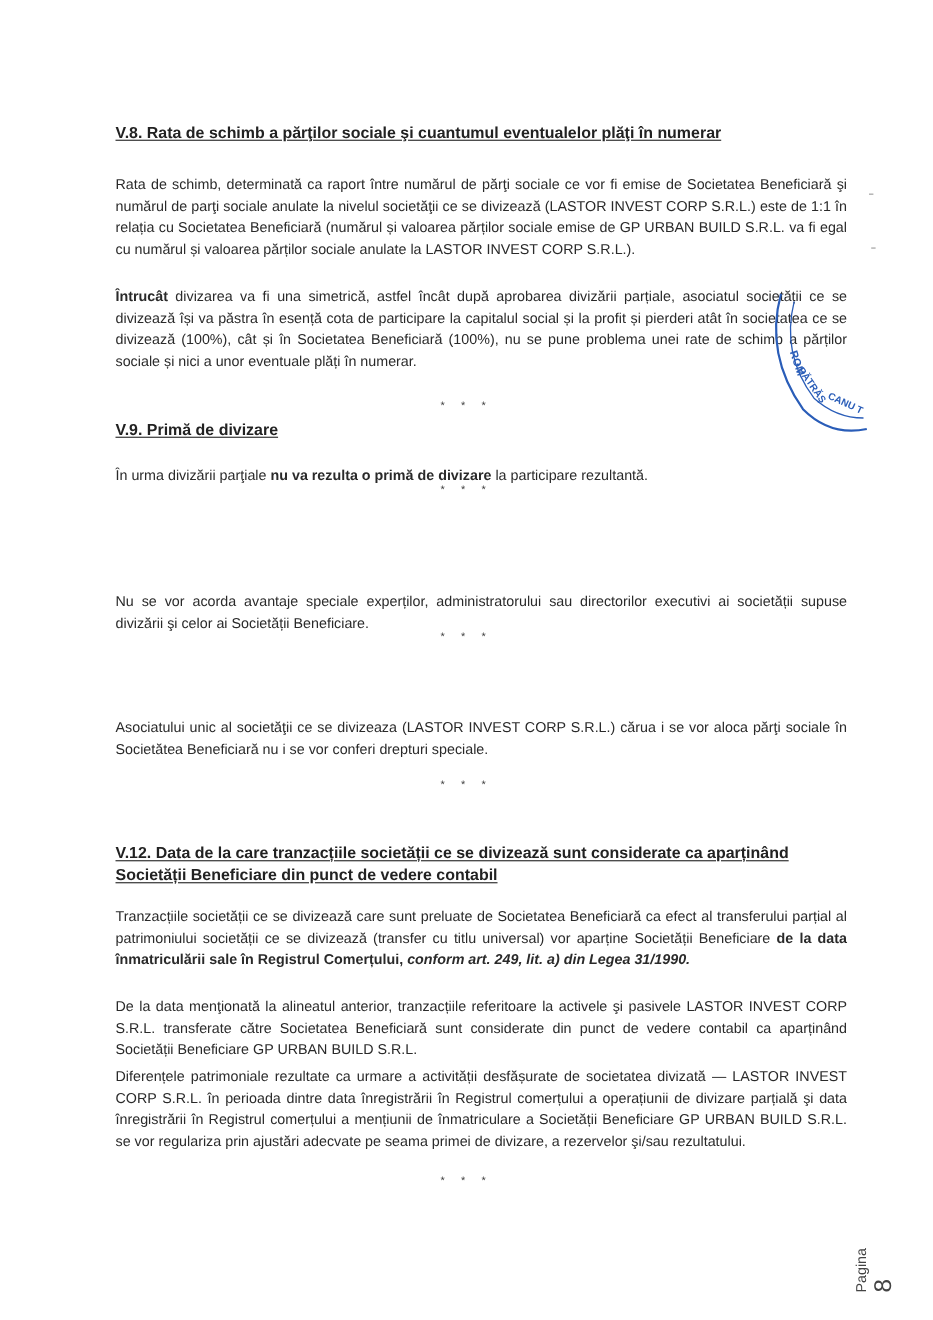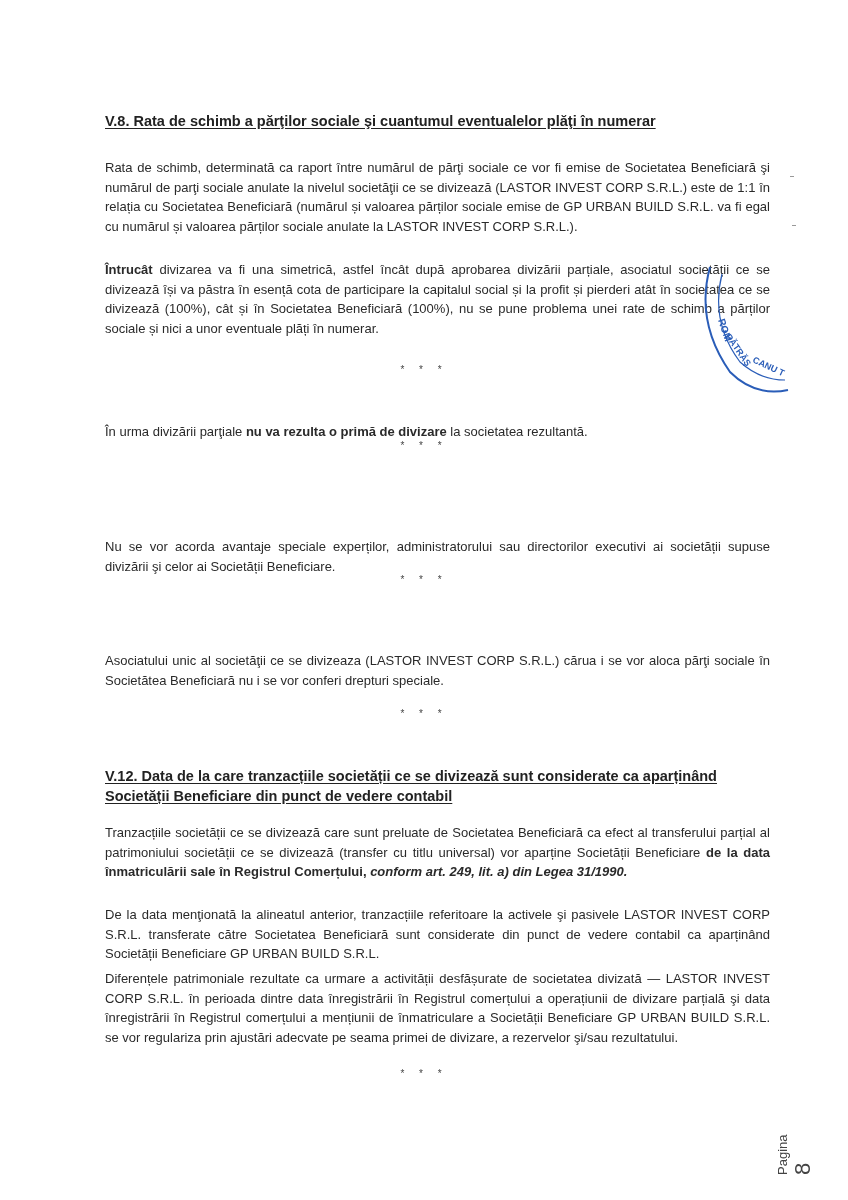--- a/index.html
+++ b/index.html
@@ -42,21 +42,22 @@
 </head>
 <body>
 
 <div class="page">
 
   <div class="heading" style="top:111px;">V.8. Rata de schimb a părţilor sociale şi cuantumul eventualelor plăţi în numerar</div>
   <div class="para" style="top:158px;">Rata de schimb, determinată ca raport între numărul de părţi sociale ce vor fi emise de Societatea Beneficiară şi numărul de parţi sociale anulate la nivelul societăţii ce se divizează (LASTOR INVEST CORP S.R.L.) este de 1:1 în relația cu Societatea Beneficiară (numărul și valoarea părților sociale emise de GP URBAN BUILD S.R.L. va fi egal cu numărul și valoarea părților sociale anulate la LASTOR INVEST CORP S.R.L.).</div>
   <div class="para" style="top:260px;"><b>Întrucât</b><span> divizarea va fi una simetrică, astfel încât după aprobarea divizării parțiale, asociatul societății ce se divizează își va păstra în esență cota de participare la capitalul social și la profit și pierderi atât în societatea ce se divizează (100%), cât și în Societatea Beneficiară (100%), nu se pune problema unei rate de schimb a părților sociale și nici a unor eventuale plăți în numerar.</span></div>
   <div class="stars" style="top:364px;">* * *</div>
 
-  <div class="para" style="top:422px;"><span>În urma divizării parţiale </span><b>nu va rezulta o primă de divizare</b><span> la societatea rezultantă.</span></div>
+  <div class="heading" style="top:381px;">V.9. Primă de divizare</div>
+  <div class="para" style="top:422px;"><span>În urma divizării parţiale </span><b>nu va rezulta o primă de divizare</b><span> la participare rezultantă.</span></div>
   <div class="stars" style="top:440px;">* * *</div>
 
   <div class="para" style="top:537px;">Nu se vor acorda avantaje speciale experților, administratorului sau directorilor executivi ai societății supuse divizării şi celor ai Societății Beneficiare.</div>
   <div class="stars" style="top:574px;">* * *</div>
 
   <div class="para" style="top:651px;">Asociatului unic al societăţii ce se divizeaza (LASTOR INVEST CORP S.R.L.) cărua i se vor aloca părţi sociale în Societătea Beneficiară nu i se vor conferi drepturi speciale.</div>
   <div class="stars" style="top:708px;">* * *</div>
 
   <div class="heading" style="top:766px;">V.12. Data de la care tranzacțiile societății ce se divizează sunt considerate ca aparținând Societății Beneficiare din punct de vedere contabil</div>
   <div class="para" style="top:823px;"><span>Tranzacțiile societății ce se divizează care sunt preluate de Societatea Beneficiară ca efect al transferului parțial al patrimoniului societății ce se divizează (transfer cu titlu universal) vor aparține Societății Beneficiare </span><b>de la data înmatriculării sale în Registrul Comerțului,</b><i> conform art. 249, lit. a) din Legea 31/1990.</i></div>

